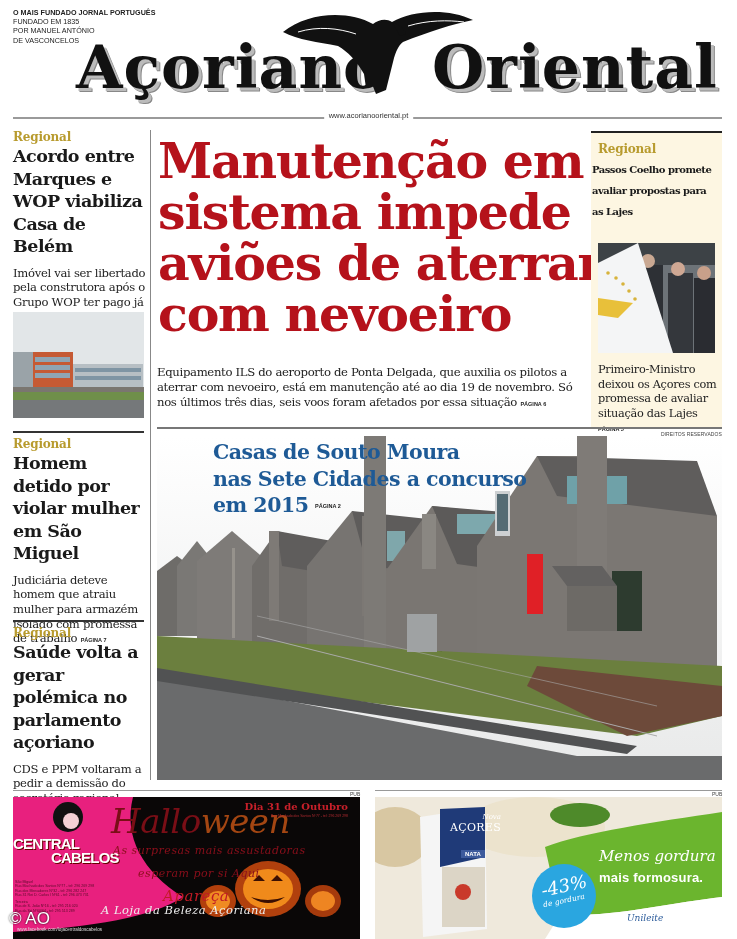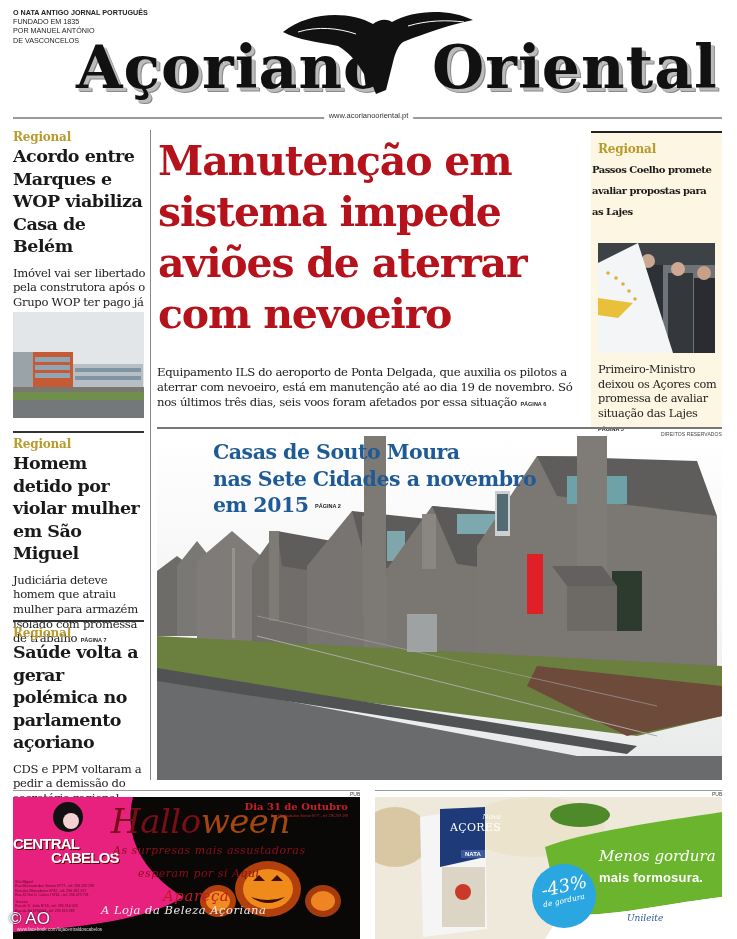--- a/index.html
+++ b/index.html
@@ -36,21 +36,21 @@
   
   .leftcol { position: absolute; left: 13px; top: 128px; width: 134px; }
   .story { position: absolute; left: 0; width: 134px; }
   .story .headline { font-size: 17.5px; line-height: 22.5px; margin-top: 1px; }
   .story .lead { margin-top: 8px; font-size: 11.6px; line-height: 14.7px; }
 
   .photo-building { position: absolute; left: 0; top: 184px; width: 131px; height: 106px; overflow: hidden; background: #dfe3e4; }
 
   
   .main { position: absolute; left: 156px; top: 128px; width: 430px; }
-  .main-headline { position: absolute; left: 2px; top: 8px; font-family: "DejaVu Serif", serif; font-weight: bold; color: #b5121b; font-size: 41px; line-height: 51px; letter-spacing: -1.2px; white-space: nowrap; }
+  .main-headline { position: absolute; left: 2px; top: 8px; font-family: "DejaVu Serif", serif; font-weight: bold; color: #b5121b; font-size: 49px; line-height: 51px; letter-spacing: -1.2px; white-space: nowrap; }
   .main-lead { position: absolute; left: 1px; top: 237px; width: 430px; font-size: 11.7px; line-height: 15px; letter-spacing: -0.35px; }
 
   
   .rightbox { position: absolute; left: 591px; top: 131px; width: 131px; height: 297px; background: #fdf6e2; border-top: 2px solid #222; }
   .rightbox .kicker { position: absolute; left: 7px; top: 9px; }
   .rightbox .headline { position: absolute; left: 1px; top: 26px; font-size: 10px; line-height: 21px; width: 124px; }
   .photo-passos { position: absolute; left: 7px; top: 110px; width: 117px; height: 110px; overflow: hidden; background: #c8ccd0; }
   .rightbox .lead { position: absolute; left: 7px; top: 230px; width: 124px; font-size: 11.3px; line-height: 14.5px; }
 
   .credit { position: absolute; font-family: "Liberation Sans", sans-serif; font-size: 5px; color: #444; letter-spacing: 0.1px; }
@@ -87,21 +87,21 @@
   .nata-brand .nova { font-size: 7px; font-style: italic; display:block; }
   .nata-brand .acores { font-size: 11px; letter-spacing: 0.3px; display:block; }
   .nata-label { position: absolute; left: 86px; top: 53px; background: #3d5a9c; color: #fff; font-family: "Liberation Sans", sans-serif; font-weight: bold; font-size: 6px; padding: 1px 4px; }
   .unileite { position: absolute; left: 252px; top: 116px; font-family: "DejaVu Serif", serif; font-style: italic; color: #2a5a9a; font-size: 9px; }
 </style>
 </head>
 <body>
 
 <header class="masthead">
   <div class="mh-left">
-    <div class="strong">O NATA ANTIGO JORNAL PORTUGUÊS</div>
+    <div class="strong">O MAIS FUNDADO JORNAL PORTUGUÊS</div>
     <div>FUNDADO EM 1835</div>
     <div>POR MANUEL ANTÓNIO</div>
     <div>DE VASCONCELOS</div>
   </div>
 
   <div class="logo">
     <div class="logo-text">
       <span>Açoriano</span><span class="gap"></span><span>Oriental</span>
     </div>
     <svg class="eagle" width="200" height="100" viewBox="0 0 200 100">
@@ -240,21 +240,21 @@
       <polygon points="380,230 565,250 565,280 470,300 370,250" fill="#6d4a3a"></polygon>
       <polygon points="0,240 420,320 565,320 565,344 0,344" fill="#6a6b6c"></polygon>
       <polygon points="0,232 480,310 470,318 0,245" fill="#515253"></polygon>
       <rect x="250" y="178" width="30" height="38" fill="#9fa2a3"></rect>
       <line x1="100" y1="200" x2="500" y2="300" stroke="#aaa" stroke-width="1"></line>
       <line x1="100" y1="180" x2="500" y2="270" stroke="#aaa" stroke-width="0.6"></line>
     </svg>
   </div>
   <h2 class="feature-headline">
     <div>Casas de Souto Moura</div>
-    <div>nas Sete Cidades a novembro</div>
+    <div>nas Sete Cidades a concurso</div>
     <div><span>em 2015</span> <span class="page-ref" style="color:#222; vertical-align: middle;">PÁGINA 2</span></div>
   </h2>
 </section>
 
 <div class="hrule" style="left:13px; top:790px; width:347px; height:1px; background:#999;"></div>
 <div class="pub" style="left:350px; top:791px;">PUB</div>
 <div class="hrule" style="left:375px; top:790px; width:347px; height:1px; background:#999;"></div>
 <div class="pub" style="left:712px; top:791px;">PUB</div>
 
 <section class="ad ad-halloween">

